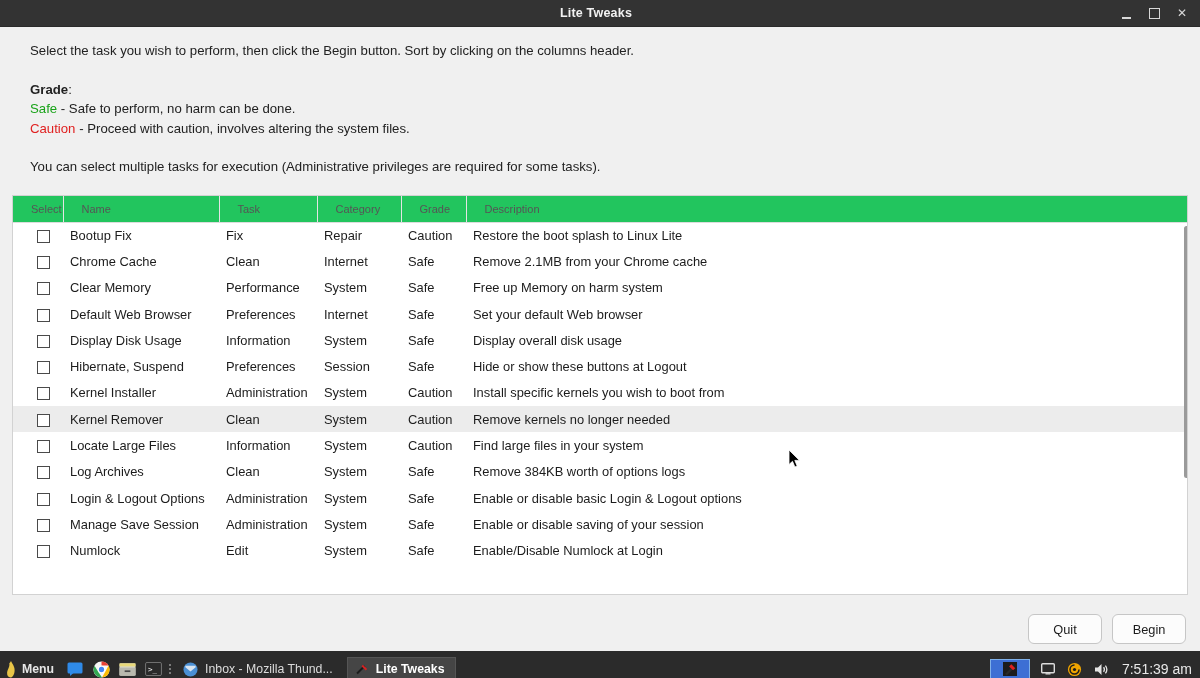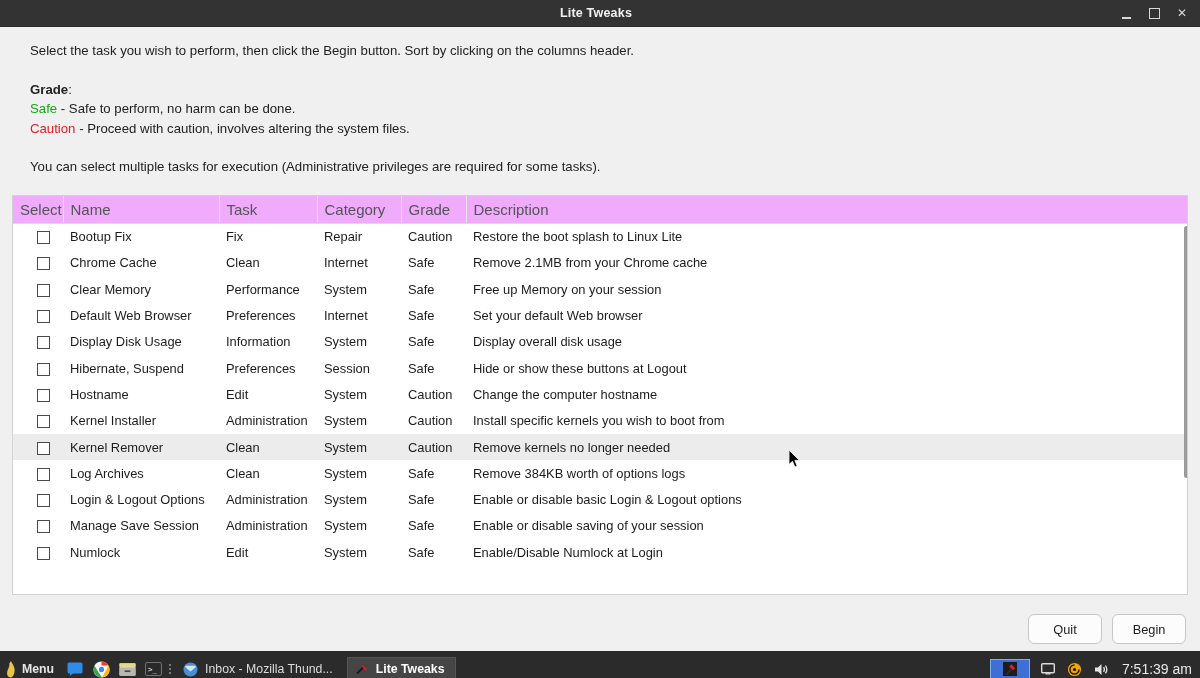--- a/index.html
+++ b/index.html
@@ -67,24 +67,24 @@
     position: absolute; left: 12px; top: 168px;
     width: 1176px; height: 400px;
     background: #ffffff;
     border: 1px solid #d2d2d2;
     overflow: hidden;
   }
   table { border-collapse: collapse; width: 100%; table-layout: fixed; }
   thead th {
     text-align: left;
     font-weight: normal;
-    font-size: 15px;
+    font-size: 11px;
     color: #555;
-    padding: 5px 0 5px 7px;
-    background: #f0abfc;
+    padding: 5px 0 5px 18px;
+    background: #22c55e;
     border-bottom: 1px solid #dcdcdc;
     border-right: 1px solid #e4e4e4;
     height: 26px;
     cursor: pointer;
     user-select: none;
   }
   thead th:last-child { border-right: none; }
   tbody td {
     font-size: 12.9px;
     color: #1c1c1c;
@@ -259,21 +259,21 @@
             <td>Internet</td>
             <td>Safe</td>
             <td>Remove 2.1MB from your Chrome cache</td>
           </tr>
           <tr>
             <td class="cell-select"><span class="checkbox"></span></td>
             <td>Clear Memory</td>
             <td>Performance</td>
             <td>System</td>
             <td>Safe</td>
-            <td>Free up Memory on your session</td>
+            <td>Free up Memory on harm system</td>
           </tr>
           <tr>
             <td class="cell-select"><span class="checkbox"></span></td>
             <td>Default Web Browser</td>
             <td>Preferences</td>
             <td>Internet</td>
             <td>Safe</td>
             <td>Set your default Web browser</td>
           </tr>
           <tr>
@@ -287,41 +287,41 @@
           <tr>
             <td class="cell-select"><span class="checkbox"></span></td>
             <td>Hibernate, Suspend</td>
             <td>Preferences</td>
             <td>Session</td>
             <td>Safe</td>
             <td>Hide or show these buttons at Logout</td>
           </tr>
           <tr>
             <td class="cell-select"><span class="checkbox"></span></td>
-            <td>Hostname</td>
-            <td>Edit</td>
-            <td>System</td>
-            <td>Caution</td>
-            <td>Change the computer hostname</td>
-          </tr>
-          <tr>
-            <td class="cell-select"><span class="checkbox"></span></td>
             <td>Kernel Installer</td>
             <td>Administration</td>
             <td>System</td>
             <td>Caution</td>
             <td>Install specific kernels you wish to boot from</td>
           </tr>
           <tr class="hovered">
             <td class="cell-select"><span class="checkbox"></span></td>
             <td>Kernel Remover</td>
             <td>Clean</td>
             <td>System</td>
             <td>Caution</td>
             <td>Remove kernels no longer needed</td>
+          </tr>
+          <tr>
+            <td class="cell-select"><span class="checkbox"></span></td>
+            <td>Locate Large Files</td>
+            <td>Information</td>
+            <td>System</td>
+            <td>Caution</td>
+            <td>Find large files in your system</td>
           </tr>
           <tr>
             <td class="cell-select"><span class="checkbox"></span></td>
             <td>Log Archives</td>
             <td>Clean</td>
             <td>System</td>
             <td>Safe</td>
             <td>Remove 384KB worth of options logs</td>
           </tr>
           <tr>

